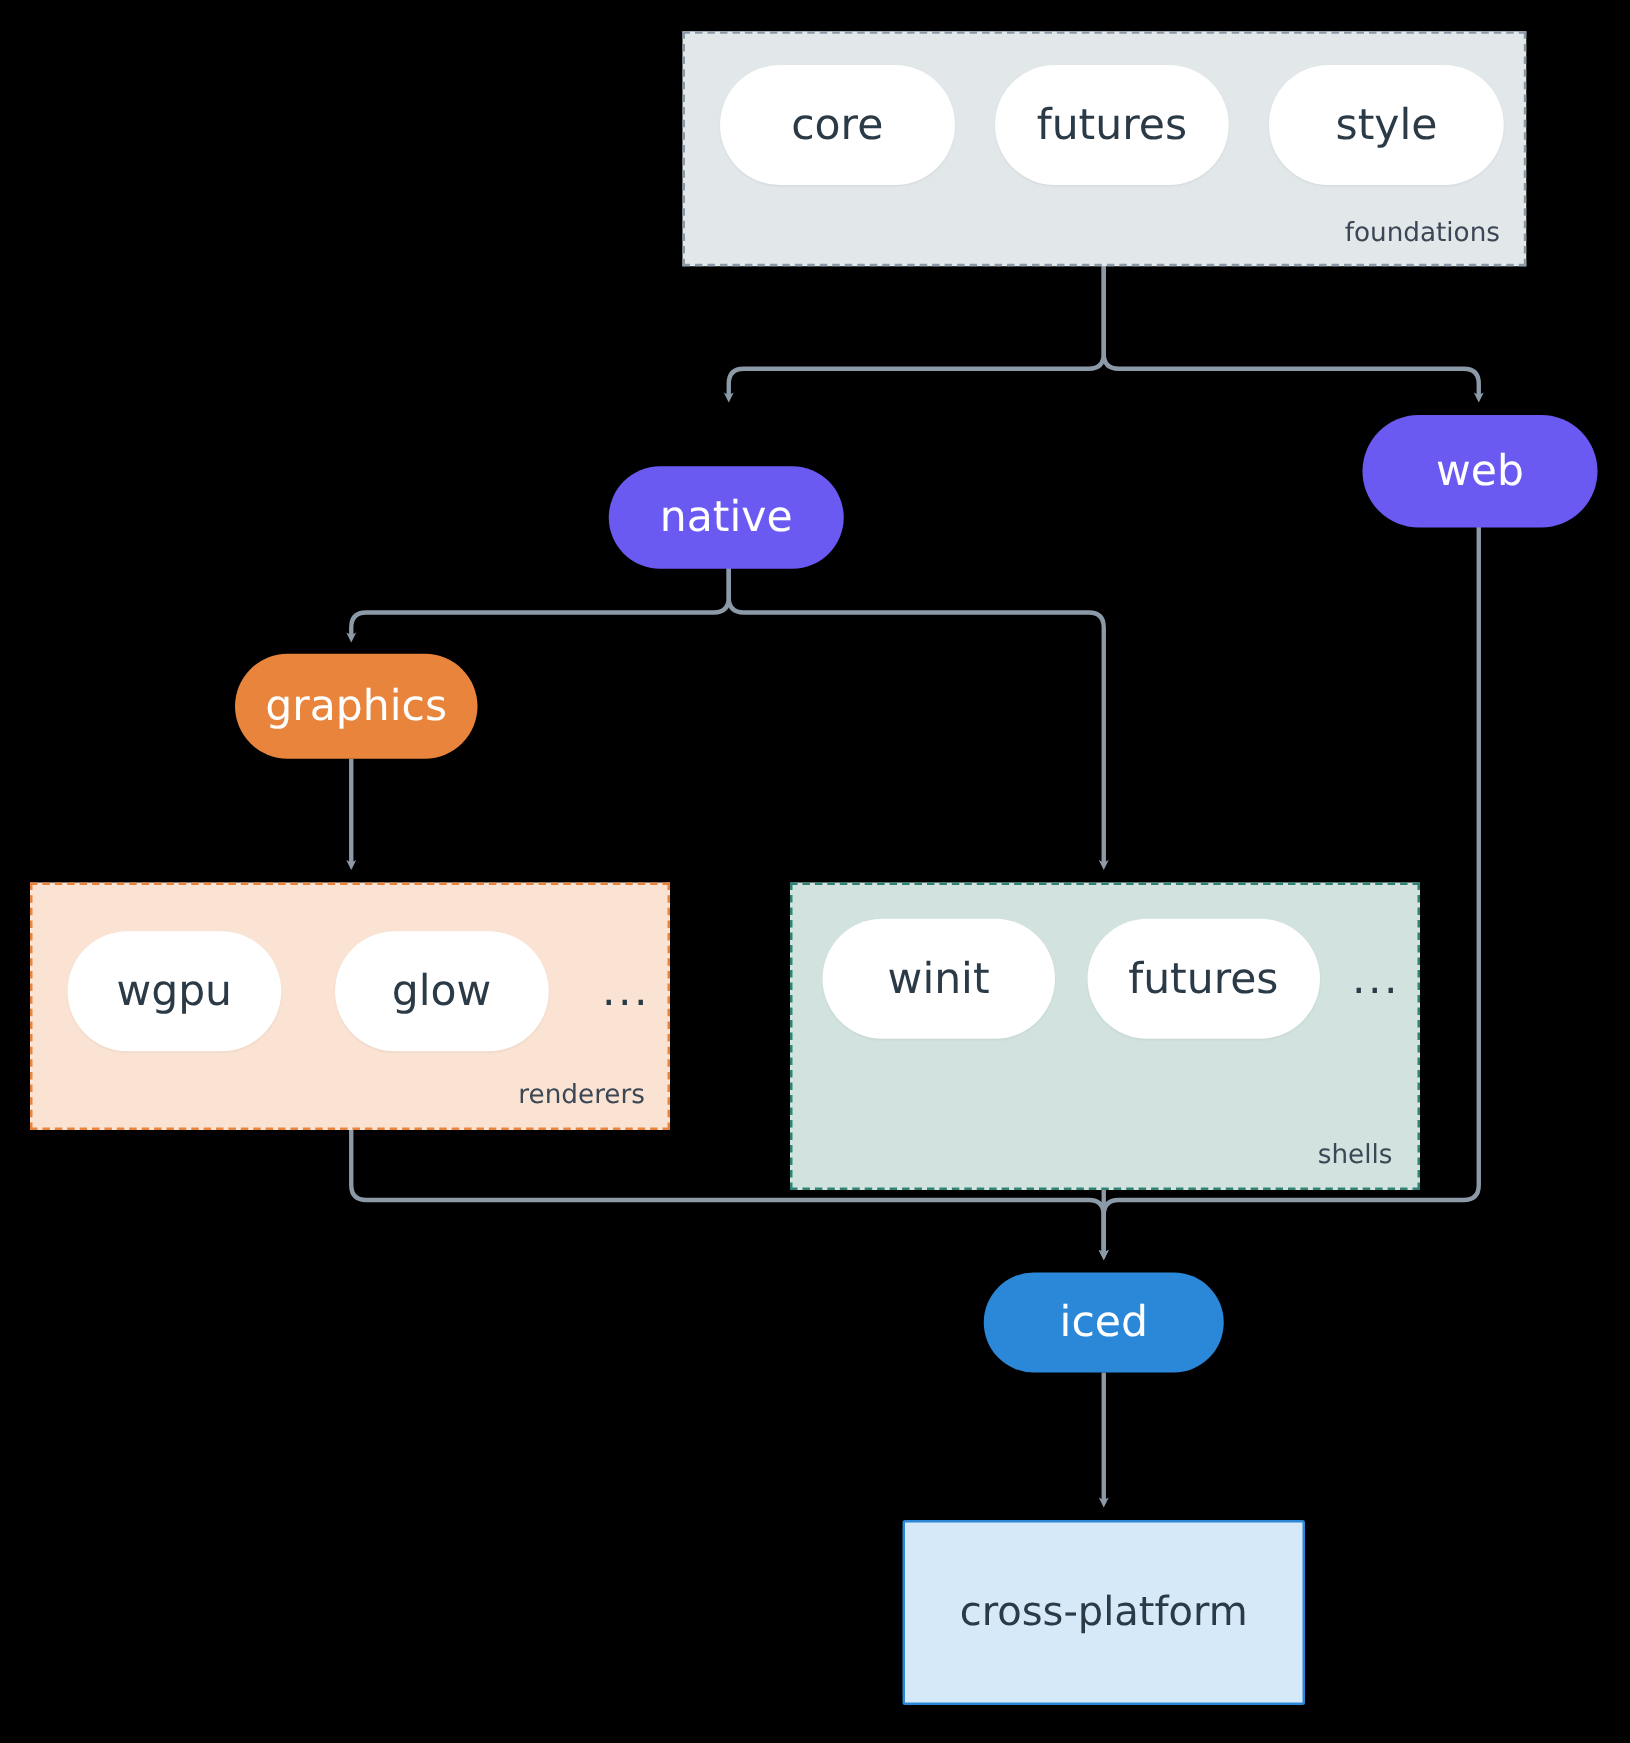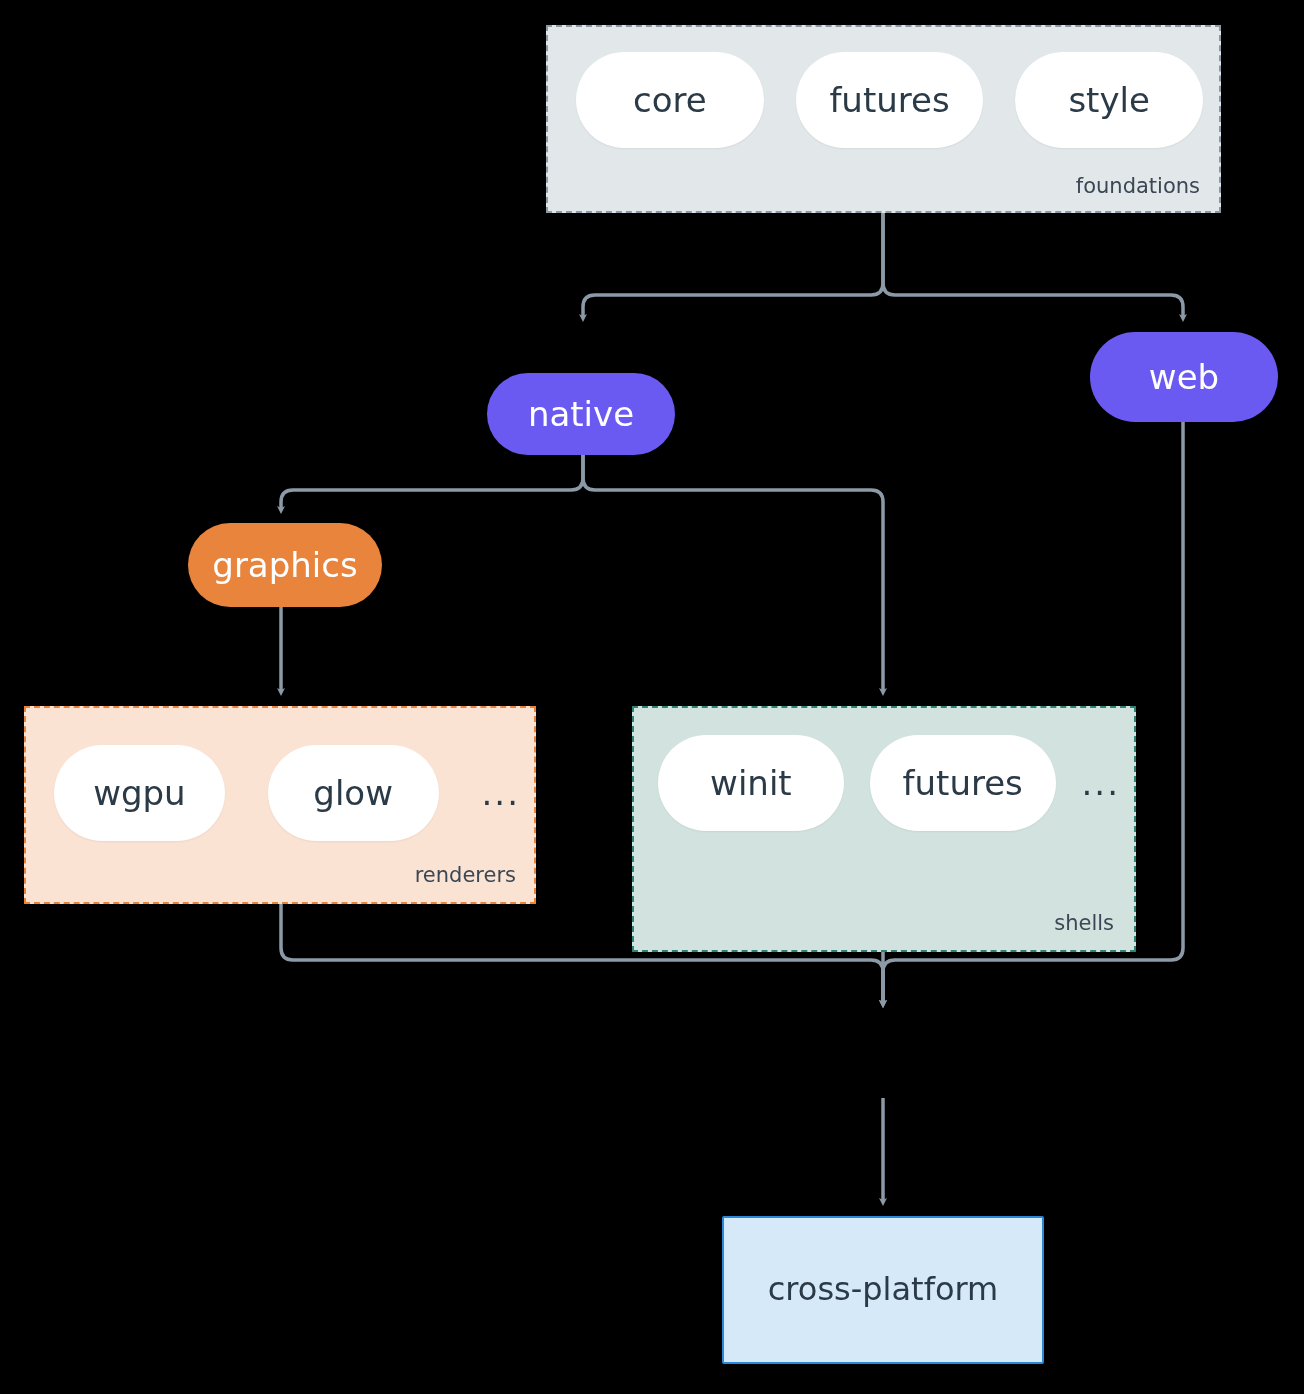--- a/index.html
+++ b/index.html
@@ -207,18 +207,19 @@
 
   <div class="group" id="group-shells">
     <div class="group-body">
       <div class="pill-white">winit</div>
       <div class="pill-white">futures</div>
       <div class="ellipsis">...</div>
     </div>
     <div class="group-label">shells</div>
   </div>
 
+  <div class="node" id="node-iced">iced</div>
 
   <div id="node-application">
     <div>cross-platform</div>
   </div>
 
 </div>
 
 </body></html>

